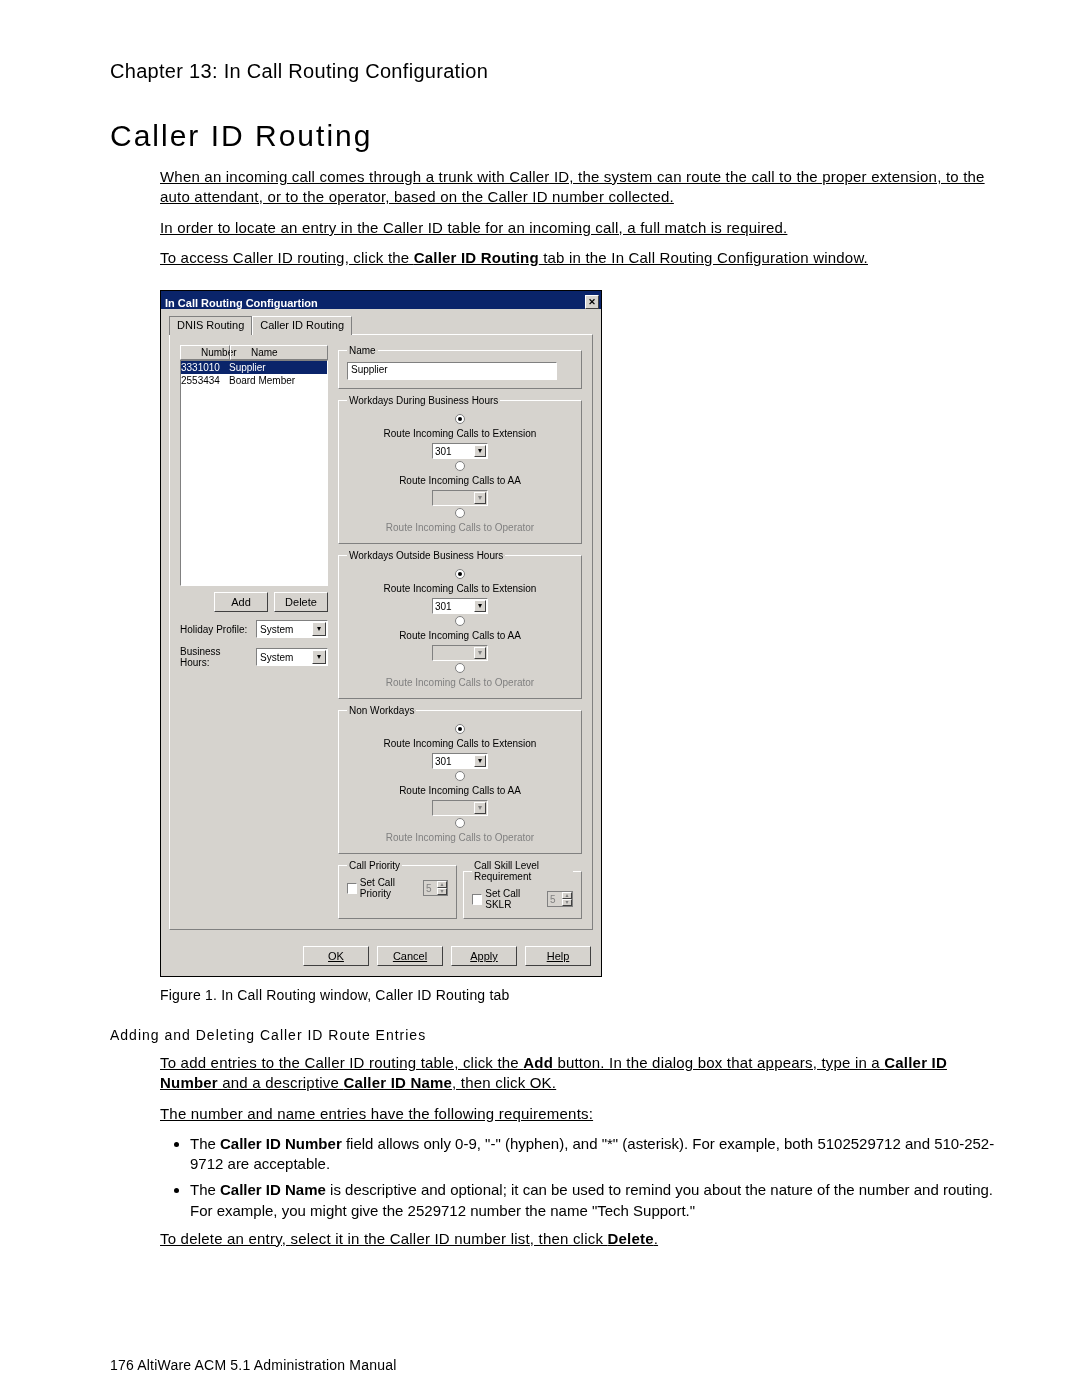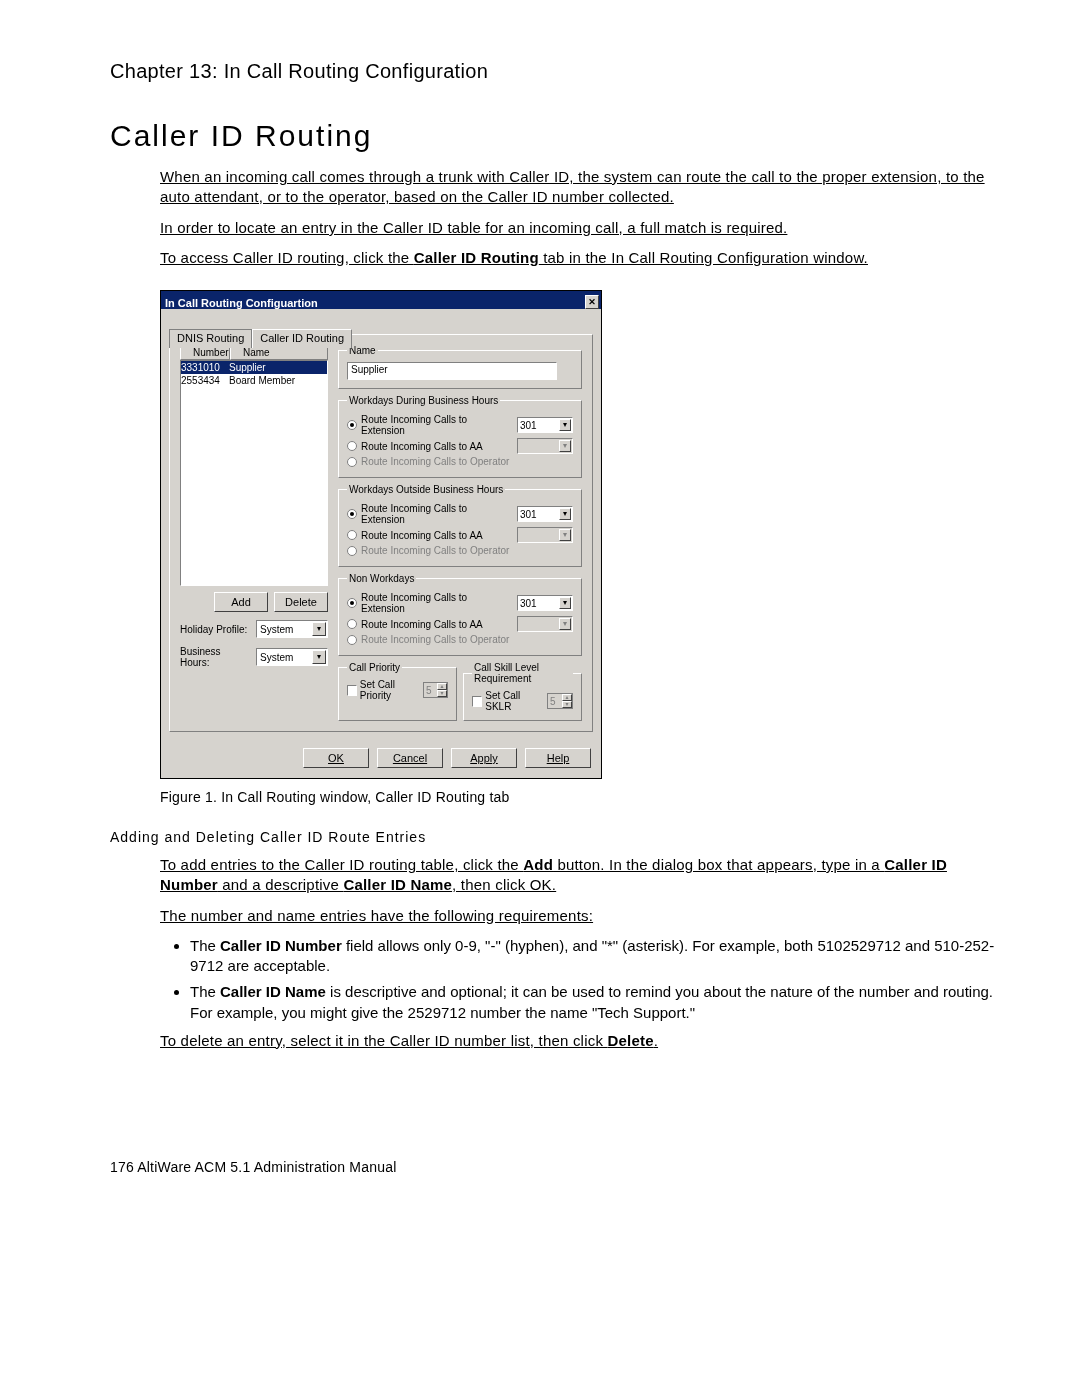--- a/index.html
+++ b/index.html
@@ -101,21 +101,21 @@
     display: flex;
     height: 19px;
   }
   .tab {
     border: 1px solid #808080;
     border-bottom: none;
     background: #d6d3ce;
     padding: 2px 7px 0 7px;
     margin-right: 0;
     position: relative;
-    top: 14px;
+    top: 1px;
     cursor: default;
   }
   .tab.active {
     background: #d6d3ce;
     border-top-color: #fff;
     border-left-color: #fff;
     z-index: 2;
   }
   .tabpanel {
     border: 1px solid #fff;
@@ -131,21 +131,21 @@
   .right-col { flex: 1; display: flex; flex-direction: column; gap: 6px; }
 
   .list-header {
     display: flex;
     background: #d6d3ce;
   }
   .list-header .hcell {
     border: 1px solid #fff;
     border-right-color: #808080;
     border-bottom-color: #808080;
-    padding: 1px 12px;
+    padding: 1px 20px;
     font-size: 10px;
   }
   .list-header .hcell.num { width: 50px; }
   .list-header .hcell.nm { flex: 1; }
   .listbox {
     height: 226px;
     background: #fff;
     border: 1px solid #808080;
     border-right-color: #fff;
     border-bottom-color: #fff;
@@ -216,20 +216,21 @@
     padding: 1px 3px;
     width: 210px;
     font-size: 10px;
   }
   .radio-row {
     display: flex;
     align-items: center;
     gap: 4px;
     margin: 2px 0;
     font-size: 10px;
+    flex-direction: column;
   }
   .radio-row.disabled { color: #808080; }
   .radio {
     width: 10px; height: 10px;
     border: 1px solid #808080;
     border-radius: 50%;
     background: #fff;
     display: inline-flex;
     align-items: center;
     justify-content: center;

